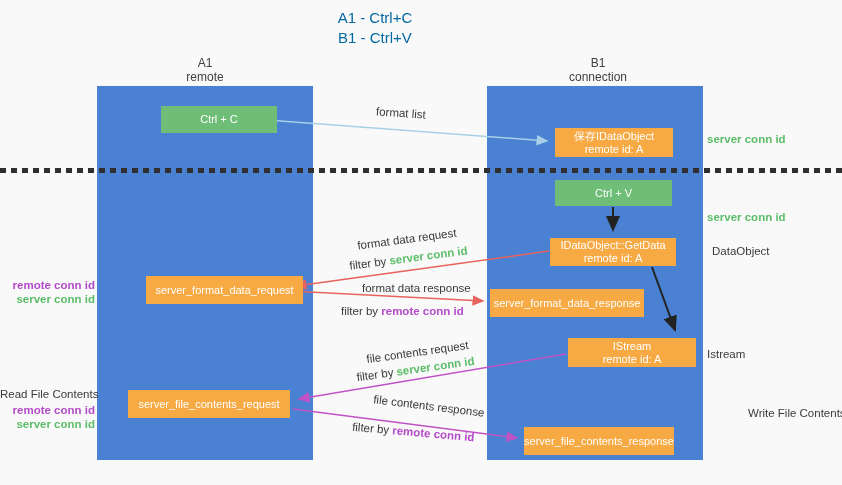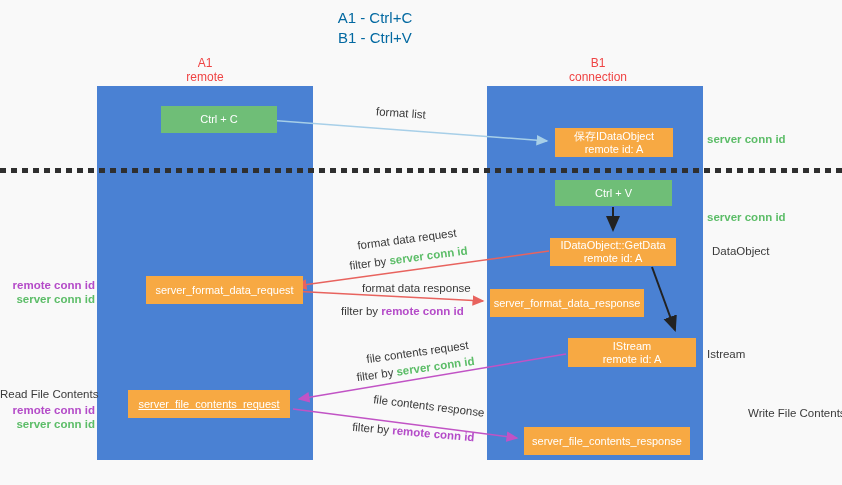--- a/index.html
+++ b/index.html
@@ -7,21 +7,21 @@
     position:relative; width:842px; height:485px;
     background:#f9f9f9; overflow:hidden;
     font-family:"Liberation Sans", sans-serif;
     color:#3a3a3a;
   }
   .abs { position:absolute; }
   .title {
     left:280px; top:8px; width:190px; text-align:center;
     font-size:15px; line-height:20px; color:#0369a1;
   }
-  .lane-header { top:56px; width:216px; text-align:center; font-size:12px; line-height:14px; color:#ef4444; }
+  .lane-header { top:56px; width:216px; text-align:center; font-size:12px; line-height:14px; color:#404040; }
   .lane { top:86px; width:216px; height:374px; background:#4a81d3; z-index:1; }
   .dotted {
     left:0; top:168px; width:842px; height:5px; z-index:2;
     background:repeating-linear-gradient(to right, #2f2f2f 0 6px, transparent 6px 11px);
   }
   .arrows { left:0; top:0; z-index:3; pointer-events:none; }
   .node {
     z-index:4; color:#ffffff; text-align:center; font-size:11px;
     display:flex; flex-direction:column; justify-content:center; line-height:13px;
   }
@@ -110,25 +110,25 @@
 
   <div class="abs node orange" style="left:490px; top:289px; width:154px; height:28px;">
     <span>server_format_data_response</span>
   </div>
 
   <div class="abs node orange" style="left:568px; top:338px; width:128px; height:29px;">
     <span>IStream</span>
     <span>remote id: A</span>
   </div>
 
-  <div class="abs node orange" style="left:128px; top:390px; width:162px; height:28px;text-decoration:underline;">
+  <div class="abs node orange" style="left:128px; top:390px; width:162px; height:28px;">
     <span>server_file_contents_request</span>
   </div>
 
-  <div class="abs node orange" style="left:524px; top:427px; width:166px; height:28px;">
+  <div class="abs node orange" style="left:524px; top:427px; width:150px; height:28px;">
     <span>server_file_contents_response</span>
   </div>
 
   <div class="abs edge-label rot-dn4" style="left:376px; top:107px;">format list</div>
 
   <div class="abs edge-label rot-up7" style="left:357px; top:233px;">format data request</div>
   <div class="abs edge-label rot-up7" style="left:349px; top:252px;">
     <span>filter by </span><span class="bold-green">server conn id</span>
   </div>
 

